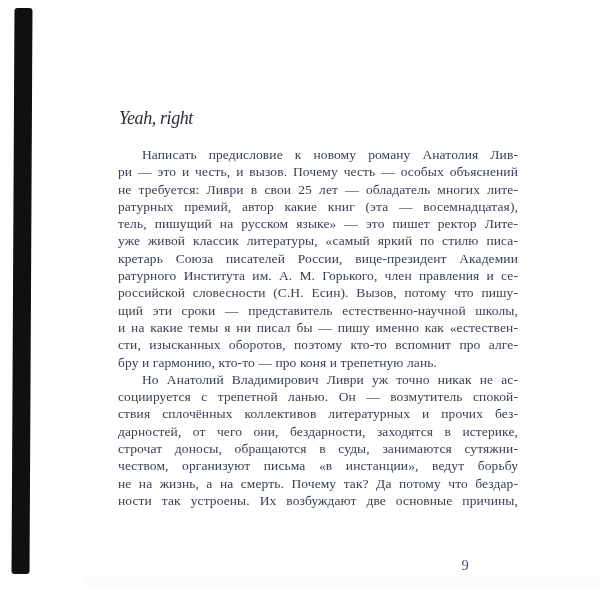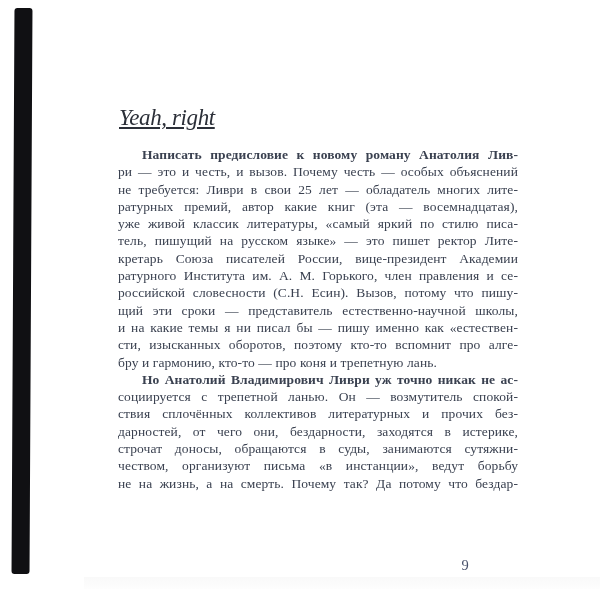--- a/index.html
+++ b/index.html
@@ -27,44 +27,43 @@
     left:13px; top:8px;
     width:18px; height:566px;
     background:var(--cover);
     border-radius:3px;
     transform:rotate(0.3deg);
   }
   .chapter-title{
     position:absolute;
     left:119px; top:103px;
     font-style:italic;
-    font-size:23px;
+    font-size:18px;
     line-height:30px;
     letter-spacing:-0.4px;
     color:var(--title-text);
-    text-decoration:underline;
   }
   .text-block{
     position:absolute;
     left:118px; top:146px;
     width:400px;
     font-size:13.5px;
     letter-spacing:0.1px;
     color:var(--body-text);
   }
   .line{
     height:17.3px;
     line-height:17.3px;
     text-align:justify;
     text-align-last:justify;
     overflow:hidden;
     white-space:normal;
   }
   .line.noj{ text-align-last:left; }
-  .line.ind{ text-indent:24px;font-weight:bold; }
+  .line.ind{ text-indent:24px; }
   .page-number{
     position:absolute;
     left:455px; top:557px;
     width:20px;
     text-align:center;
     font-size:14.5px;
     color:var(--pagenum);
   }
   
   .page-bottom-edge{
@@ -80,35 +79,36 @@
 
 <div class="photo">
   <div class="cover-edge"></div>
   <div class="chapter-title">Yeah, right</div>
   <div class="text-block">
       <div>
         <div class="line ind">Написать предисловие к новому роману Анатолия Лив-</div>
         <div class="line">ри — это и честь, и вызов. Почему честь — особых объяснений</div>
         <div class="line">не требуется: Ливри в свои 25 лет — обладатель многих лите-</div>
         <div class="line">ратурных премий, автор какие книг (эта — восемнадцатая),</div>
+        <div class="line">тель, пишущий на русском языке» — это пишет ректор Лите-</div>
         <div class="line">уже живой классик литературы, «самый яркий по стилю писа-</div>
-        <div class="line">тель, пишущий на русском языке» — это пишет ректор Лите-</div>
         <div class="line">кретарь Союза писателей России, вице-президент Академии</div>
         <div class="line">ратурного Института им. А. М. Горького, член правления и се-</div>
         <div class="line">российской словесности (С.Н. Есин). Вызов, потому что пишу-</div>
         <div class="line">щий эти сроки — представитель естественно-научной школы,</div>
         <div class="line">и на какие темы я ни писал бы — пишу именно как «естествен-</div>
         <div class="line">сти, изысканных оборотов, поэтому кто-то вспомнит про алге-</div>
         <div class="line noj">бру и гармонию, кто-то — про коня и трепетную лань.</div>
       </div>
       <div>
         <div class="line ind">Но Анатолий Владимирович Ливри уж точно никак не ас-</div>
         <div class="line">социируется с трепетной ланью. Он — возмутитель спокой-</div>
         <div class="line">ствия сплочённых коллективов литературных и прочих без-</div>
         <div class="line">дарностей, от чего они, бездарности, заходятся в истерике,</div>
         <div class="line">строчат доносы, обращаются в суды, занимаются сутяжни-</div>
         <div class="line">чеством, организуют письма «в инстанции», ведут борьбу</div>
         <div class="line">не на жизнь, а на смерть. Почему так? Да потому что бездар-</div>
+        <div class="line">ности так устроены. Их возбуждают две основные причины,</div>
       </div>
     </div>
   <div class="page-number">9</div>
   <div class="page-bottom-edge"></div>
 </div>
 
 </body></html>

